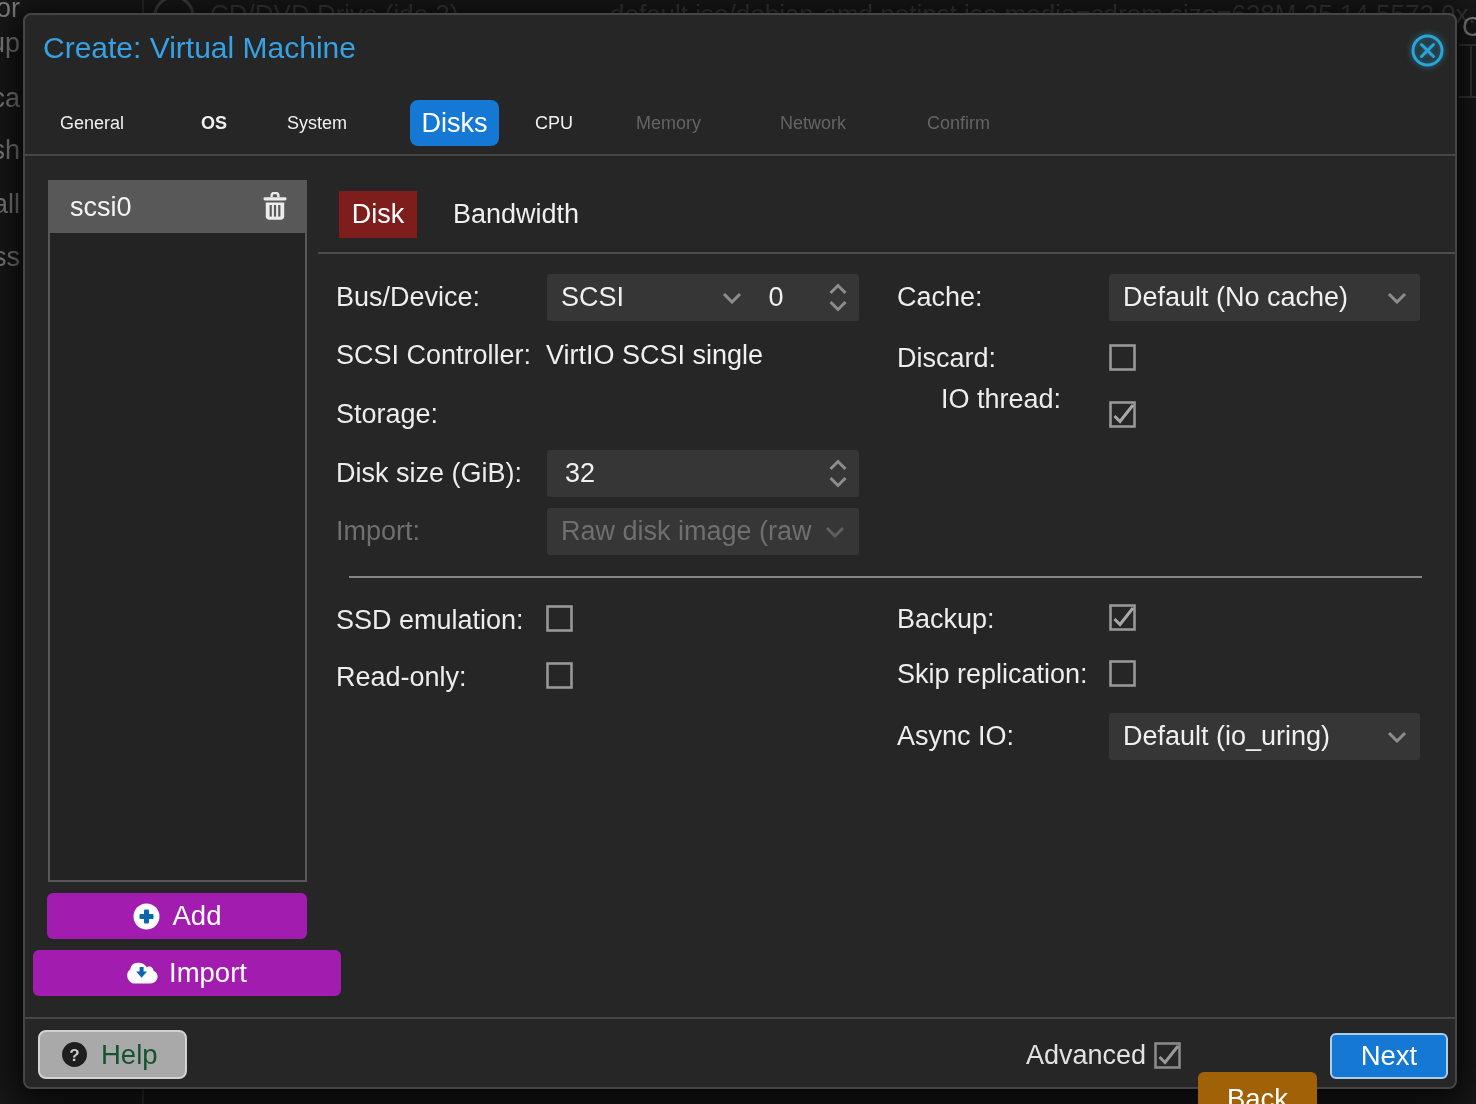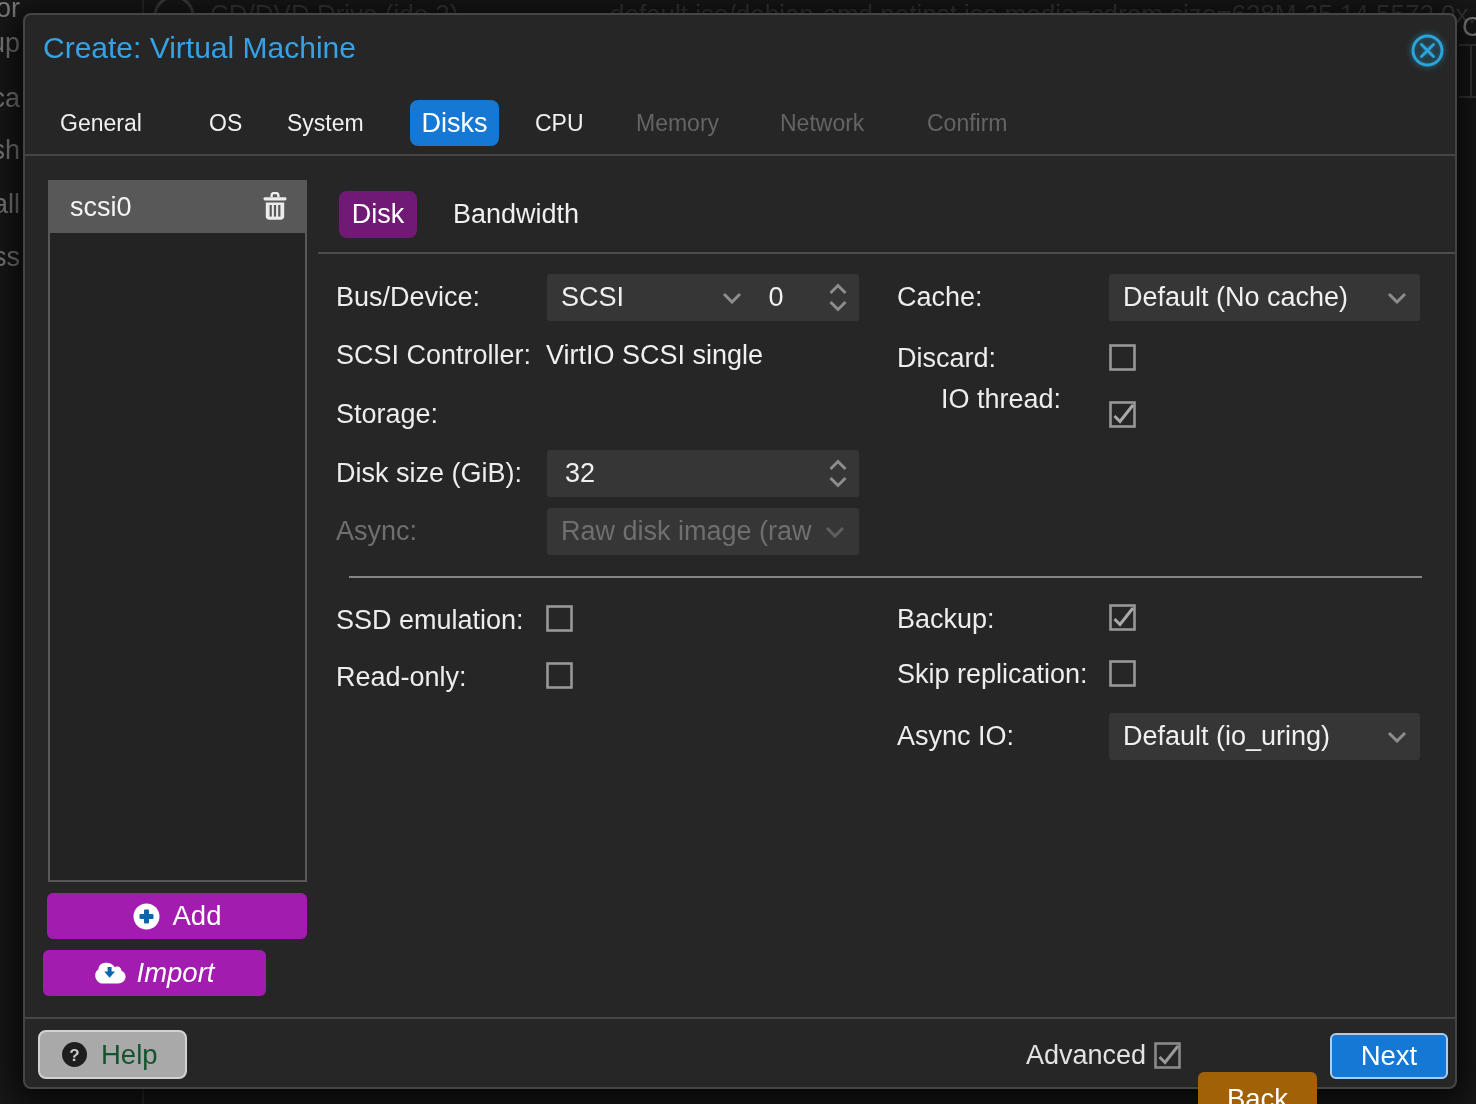--- a/index.html
+++ b/index.html
@@ -12,21 +12,21 @@
     position:absolute; left:23px; top:13px; width:1434px; height:1076px;
     background:#262626; border:2px solid #454545; border-radius:8px;
     box-shadow:0 6px 36px 10px rgba(0,0,0,0.78);
   }
   .lbl { position:absolute; color:#ededed; font-size:27px; line-height:47px; height:47px; white-space:nowrap; }
   .field { position:absolute; background:#363636; border-radius:3px; height:47px; width:312px;
            color:#f0f0f0; font-size:27px; line-height:47px; white-space:nowrap; overflow:hidden; }
   .field .tx { position:absolute; left:14px; top:0; }
   .chev { position:absolute; top:18px; }
   .spin { position:absolute; }
-  .tabtx { position:absolute; font-size:23px; line-height:46px; height:46px; color:#f0f0f0; white-space:nowrap; }
+  .tabtx { position:absolute; font-size:18px; line-height:46px; height:46px; color:#f0f0f0; white-space:nowrap; }
   .tabdis { color:#646464; }
   .btn-blue { position:absolute; background:#a21caf; border-radius:6px; color:#fff;
               font-size:27.5px; display:flex; align-items:center; justify-content:center; }
   .cb { position:absolute; width:27px; height:27px; }
 </style>
 </head>
 <body>
 
 <div class="abs" style="left:142px; top:0; width:2px; height:13px; background:#2e2e2e;"></div>
 <div class="abs" style="left:142px; top:1089px; width:2px; height:15px; background:#2e2e2e;"></div>
@@ -49,21 +49,21 @@
 <div id="modal">
 
   <div class="abs" style="left:18px; top:16px; color:#37a1e5; font-size:30px; line-height:34px;">Create: Virtual Machine</div>
 
   <svg class="abs" style="left:1386px; top:19px; filter:drop-shadow(0 0 3px rgba(41,166,215,0.7));" width="33" height="33" viewBox="0 0 33 33">
     <circle cx="16.5" cy="16.5" r="14.5" fill="none" stroke="#2ba4d8" stroke-width="3"></circle>
     <path d="M10.5 10.5 L22.5 22.5 M22.5 10.5 L10.5 22.5" stroke="#2ba4d8" stroke-width="3" stroke-linecap="round"></path>
   </svg>
 
   <div class="abs tabtx" style="left:35px;  top:85px;">General</div>
-  <div class="abs tabtx" style="left:184px; top:85px;">OS</div>
+  <div class="abs tabtx" style="left:176px; top:85px;font-weight:bold;">OS</div>
   <div class="abs tabtx" style="left:262px; top:85px;">System</div>
   <div class="abs" style="left:385px; top:85px; width:89px; height:46px; background:#1478d4; border-radius:8px; color:#fff; font-size:27px; line-height:46px; text-align:center;">Disks</div>
   <div class="abs tabtx" style="left:510px; top:85px;">CPU</div>
   <div class="abs tabtx tabdis" style="left:611px; top:85px;">Memory</div>
   <div class="abs tabtx tabdis" style="left:755px; top:85px;">Network</div>
   <div class="abs tabtx tabdis" style="left:902px; top:85px;">Confirm</div>
   <div class="abs" style="left:0; top:139px; width:1430px; height:2px; background:#454545;"></div>
 
   <div class="abs" style="left:23px; top:165px; width:259px; height:702px; background:#232323; border:2px solid #585858;"></div>
   <div class="abs" style="left:25px; top:167px; width:255px; height:51px; background:#585858;"></div>
@@ -78,30 +78,30 @@
   </svg>
 
   <div class="btn-blue" style="left:22px; top:878px; width:260px; height:46px;">
     <svg width="27" height="27" viewBox="0 0 27 27" style="margin-right:13px;">
         <circle cx="13.5" cy="13.5" r="13" fill="#fff"></circle>
         <rect x="6.5" y="11" width="14" height="5" rx="1" fill="#0a65ae"></rect>
         <rect x="11" y="6.5" width="5" height="14" rx="1" fill="#0a65ae"></rect>
       </svg>
     <span>Add</span>
   </div>
-  <div class="btn-blue" style="left:18px; top:935px; width:223px; height:46px;font-style:italic;">
+  <div class="btn-blue" style="left:8px; top:935px; width:308px; height:46px;">
     <svg width="31" height="22" viewBox="0 0 31 22" style="margin-right:11px;">
       <path d="M10.6 0.8 C6.6 0.8 3.6 3.6 3.4 7.3 C1.4 8.6 0.2 10.8 0.2 13.3 C0.2 17.8 3.4 21.6 8 21.6 L23 21.6 C27.3 21.6 30.6 18.4 30.6 14.6 C30.6 11.9 28.9 9.6 26.5 8.7 C26.2 6.5 24.3 4.8 22 4.8 C21.2 4.8 20.4 5 19.7 5.4 C18.2 2.6 15.6 0.8 10.6 0.8 Z" fill="#fff"></path>
       <circle cx="22.2" cy="8.2" r="3.6" fill="#fff"></circle>
       <path d="M9.2 9.6 L12.6 9.6 L12.6 4.9 L16.6 4.9 L16.6 9.6 L20 9.6 L14.6 15.8 Z" fill="#0a65ae"></path>
     </svg>
     <span>Import</span>
   </div>
 
-  <div class="abs" style="left:314px; top:176px; width:78px; height:47px; background:#701a75; border-radius:8px; color:#fff; font-size:27px; line-height:47px; text-align:center;">Disk</div>
+  <div class="abs" style="left:314px; top:176px; width:78px; height:47px; background:#7f1d1d; border-radius:0; color:#fff; font-size:27px; line-height:47px; text-align:center;">Disk</div>
   <div class="abs" style="left:428px; top:176px; height:47px; line-height:47px; color:#f0f0f0; font-size:27px;">Bandwidth</div>
   <div class="abs" style="left:293px; top:237px; width:1137px; height:2px; background:#4c4c4c;"></div>
 
   <div class="lbl" style="left:311px; top:259px;">Bus/Device:</div>
   <div class="field" style="left:522px; top:259px;">
     <span class="tx">SCSI</span>
     <svg class="chev" style="left:175px;" width="20" height="12" viewBox="0 0 20 12">
         <path d="M2 2 L10 10 L18 2" fill="none" stroke="#8d8d8d" stroke-width="3"></path>
       </svg>
     <span style="position:absolute; left:199px; width:60px; text-align:center;">0</span>
@@ -114,21 +114,21 @@
   <div class="lbl" style="left:521px; top:317px; color:#f0f0f0;">VirtIO SCSI single</div>
   <div class="lbl" style="left:311px; top:376px;">Storage:</div>
   <div class="lbl" style="left:311px; top:435px;">Disk size (GiB):</div>
   <div class="field" style="left:522px; top:435px;">
     <span class="tx" style="left:18px;">32</span>
     <svg class="spin" style="left:281px; top:8px;" width="20" height="31" viewBox="0 0 20 31">
       <path d="M2.5 11 L10 3.5 L17.5 11" fill="none" stroke="#8d8d8d" stroke-width="3"></path>
       <path d="M2.5 20 L10 27.5 L17.5 20" fill="none" stroke="#8d8d8d" stroke-width="3"></path>
     </svg>
   </div>
-  <div class="lbl" style="left:311px; top:493px; color:#6f6f6f;">Async:</div>
+  <div class="lbl" style="left:311px; top:493px; color:#6f6f6f;">Import:</div>
   <div class="field" style="left:522px; top:493px; color:#6f6f6f;">
     <span class="tx">Raw disk image (raw</span>
     <svg class="chev" style="left:278px;" width="20" height="12" viewBox="0 0 20 12">
         <path d="M2 2 L10 10 L18 2" fill="none" stroke="#5f5f5f" stroke-width="3"></path>
       </svg>
   </div>
 
   <div class="lbl" style="left:872px; top:259px;">Cache:</div>
   <div class="field" style="left:1084px; top:259px; width:311px;">
     <span class="tx">Default (No cache)</span>

